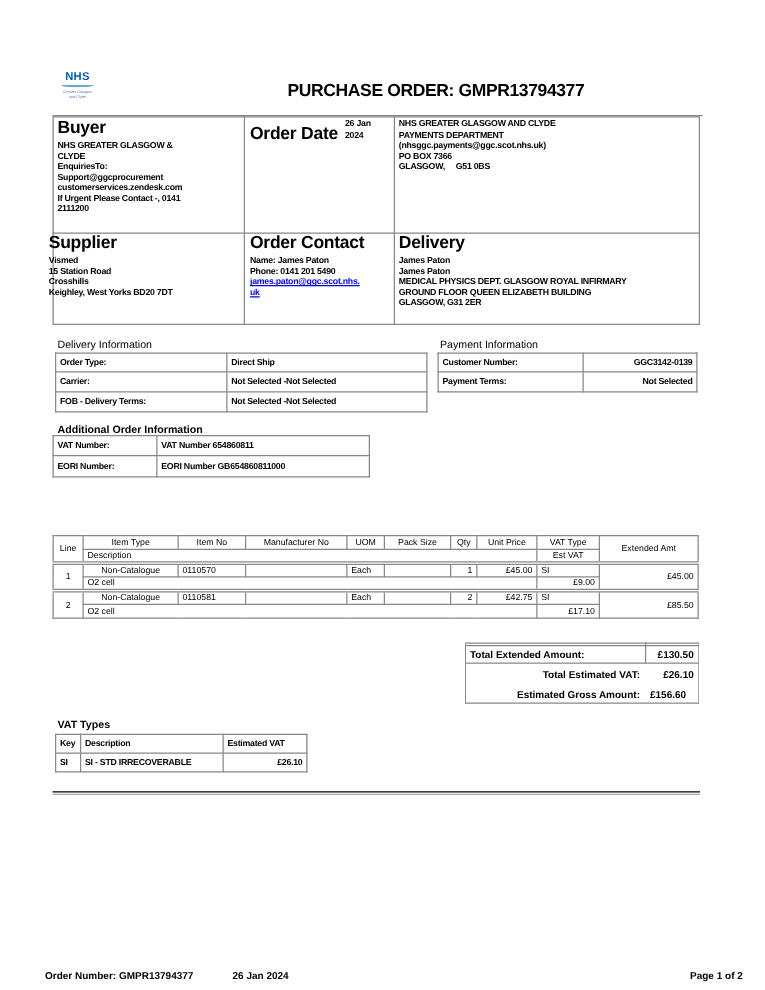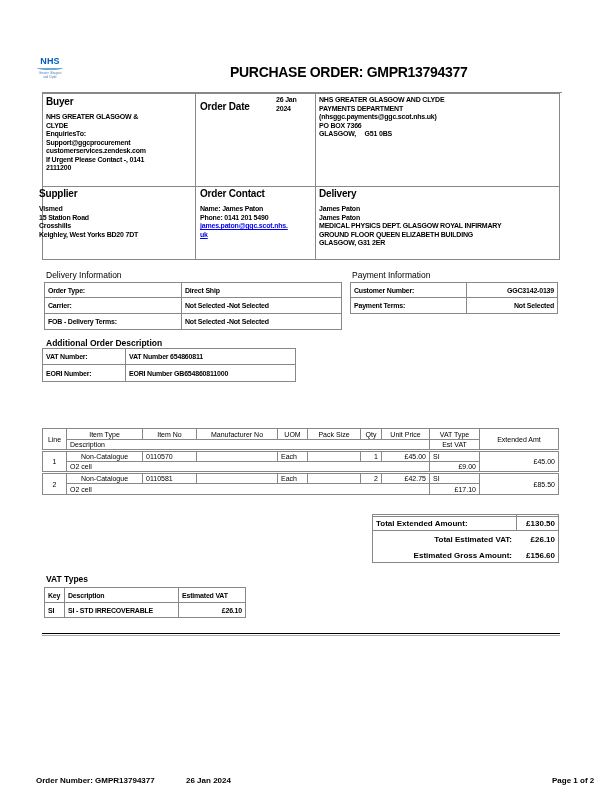--- a/index.html
+++ b/index.html
@@ -1,32 +1,32 @@
 <!DOCTYPE html>
 <html><head>
 <meta charset="utf-8">
 <style>
   * { box-sizing: border-box; margin: 0; padding: 0; }
   html, body { width: 612px; height: 792px; background: #ffffff; }
   body { position: relative; font-family: "Liberation Sans", sans-serif; color: #000; overflow: hidden; }
   .abs { position: absolute; }
 
   
-  #logo { left: 32px; top: 56px; width: 36px; height: 30px; }
+  #logo { left: 44px; top: 56px; width: 36px; height: 30px; }
   #logo .nhs { font-size: 9px; font-weight: bold; color: #005eb8; letter-spacing: 0.2px; text-align: center; width: 36px; line-height: 10px; }
   #logo .swoosh { width: 26px; height: 4px; margin: 0 auto; border-bottom: 2px solid #6aa8d8; border-radius: 0 0 50% 50%; }
   #logo .sub { font-size: 3px; color: #5a7db0; text-align: center; line-height: 4px; margin-top: 1px; }
 
   #title { left: 230px; top: 64px; font-size: 14px; font-weight: bold; letter-spacing: -0.3px; }
   #title-rule { left: 42px; top: 92px; width: 520px; height: 0; border-top: 1px solid #888; }
 
   
   .box { border: 1px solid #888; }
   .cell { position: absolute; font-size: 7px; line-height: 8.5px; letter-spacing: -0.2px; }
-  .cell .hd { font-size: 10px; font-weight: bold; line-height: 11px; margin-bottom: 6px; }
+  .cell .hd { font-size: 14px; font-weight: bold; line-height: 11px; margin-bottom: 6px; }
   .cell .ln { font-weight: bold; }
   .cell a { color: #0000ee; text-decoration: underline; }
 
   
   table { border-collapse: collapse; }
   .tbl td { border: 1px solid #888; font-size: 7px; font-weight: bold; padding: 0 3px; height: 15px; letter-spacing: -0.2px; white-space: nowrap; }
   .sect { font-size: 8.5px; }
   .sect.b { font-weight: bold; }
 
   
@@ -136,21 +136,21 @@
     <td style="width:116px;">Customer Number:</td>
     <td style="text-align:right;">GGC3142-0139</td>
   </tr>
   <tr>
     <td style="height:16px;">Payment Terms:</td>
     <td style="text-align:right;">Not Selected</td>
   </tr>
 </tbody>
   </table>
 
-<div class="abs sect b" style="left:46px; top:338px;">Additional Order Description</div>
+<div class="abs sect b" style="left:46px; top:338px;">Additional Order Information</div>
 <table class="abs tbl" style="left:42px; top:348px; width:254px;">
   <tbody>
       <tr>
     <td style="width:83px; height:16px;">VAT Number:</td>
     <td>VAT Number 654860811</td>
   </tr>
   <tr>
     <td style="height:17px;">EORI Number:</td>
     <td>EORI Number GB654860811000</td>
   </tr>
@@ -220,21 +220,21 @@
       <tr>
     <td style="width:144px; height:16px;">Total Extended Amount:</td>
     <td style="text-align:right;">£130.50</td>
   </tr>
   <tr>
     <td style="text-align:right; height:17px;">Total Estimated VAT:</td>
     <td style="text-align:right;">£26.10</td>
   </tr>
   <tr>
     <td style="text-align:right;">Estimated Gross Amount:</td>
-    <td style="text-align:right;">£156.60</td>
+    <td style="text-align:left;">£156.60</td>
   </tr>
 </tbody>
   </table>
 
 <div class="abs sect b" style="left:46px; top:574px;">VAT Types</div>
 <table class="abs tbl" style="left:44px; top:587px; width:202px;">
   <tbody>
       <tr>
     <td style="width:20px;">Key</td>
     <td style="width:114px;">Description</td>

